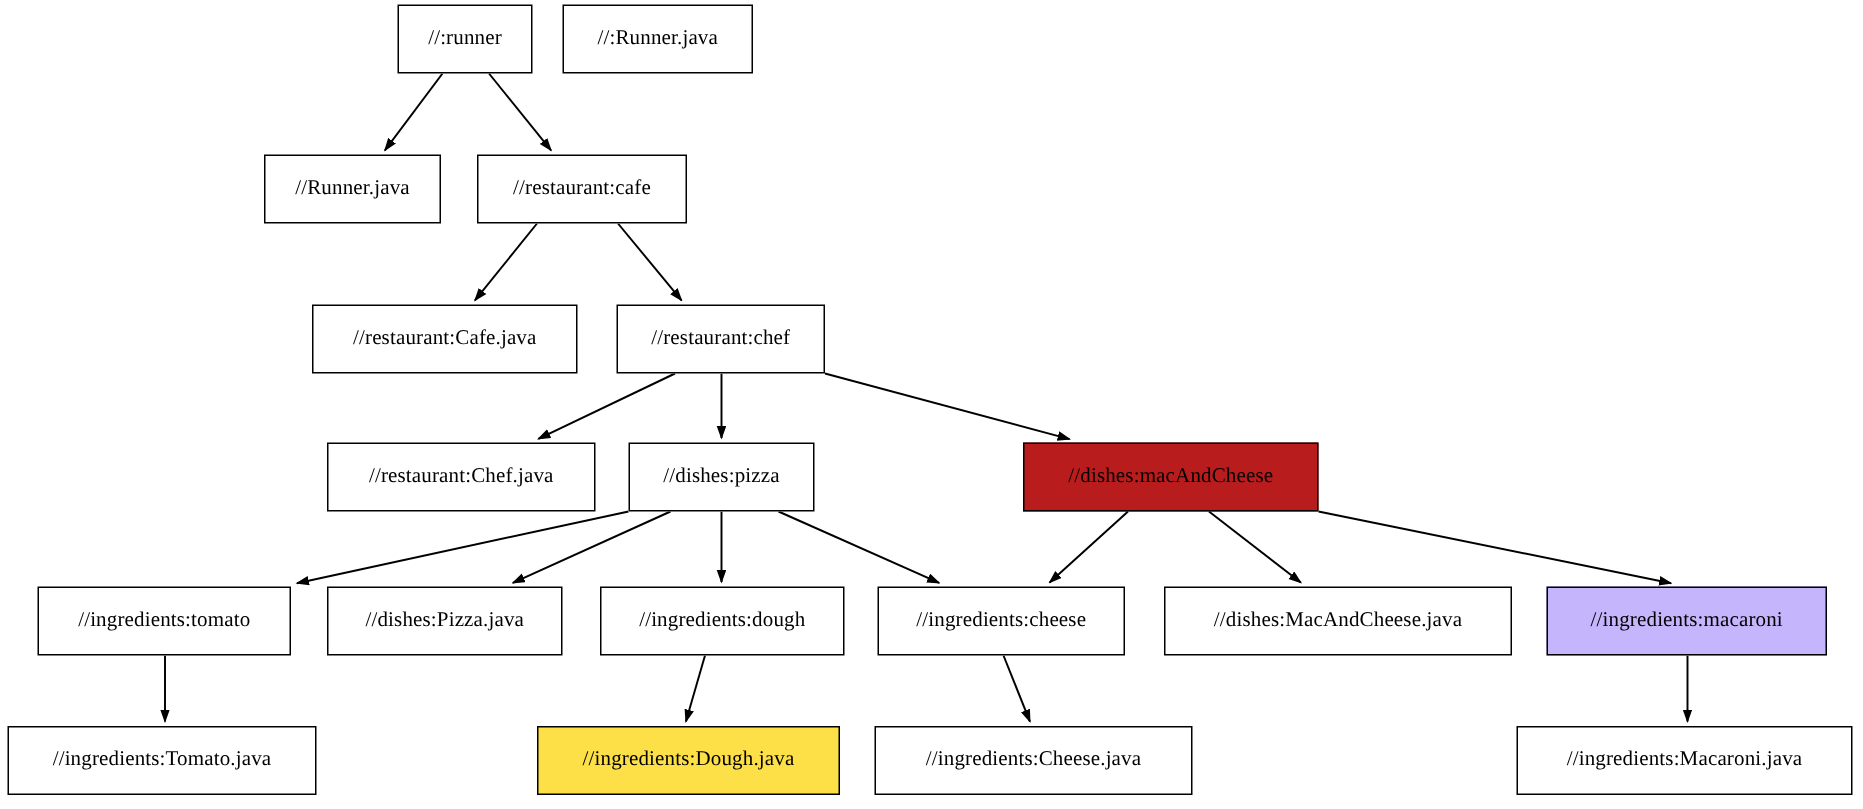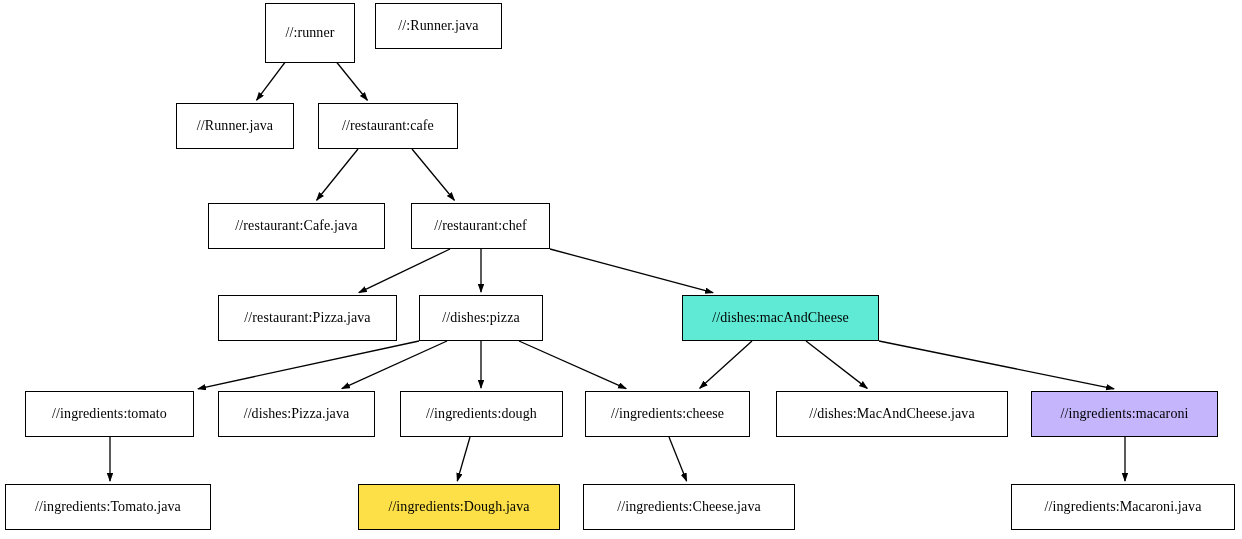--- a/index.html
+++ b/index.html
@@ -69,45 +69,45 @@
         <line x1="806" y1="341" x2="867.2092762923861" y2="388.3878268070086" stroke="#000000" stroke-width="1.3" marker-end="url(#arrowhead)"></line>
         <line x1="879" y1="341" x2="1114.0200633377258" y2="388.800690848351" stroke="#000000" stroke-width="1.3" marker-end="url(#arrowhead)"></line>
         <line x1="110" y1="437" x2="110" y2="481" stroke="#000000" stroke-width="1.3" marker-end="url(#arrowhead)"></line>
         <line x1="470" y1="437" x2="457.2775396528208" y2="481.0392858171589" stroke="#000000" stroke-width="1.3" marker-end="url(#arrowhead)"></line>
         <line x1="669" y1="437" x2="686.628609323646" y2="481.07152330911475" stroke="#000000" stroke-width="1.3" marker-end="url(#arrowhead)"></line>
         <line x1="1125" y1="437" x2="1125" y2="481" stroke="#000000" stroke-width="1.3" marker-end="url(#arrowhead)"></line>
       </g>
   </svg>
 
   <div id="nodes-group">
-      <div class="node" style="left: 265px; top: 3px; width: 90px; height: 60px; border-color: rgb(0, 0, 0); background: rgb(255, 255, 255);">
+      <div class="node" style="left: 265px; top: 3px; width: 90px; height: 46px; border-color: rgb(0, 0, 0); background: rgb(255, 255, 255);">
         <span class="node-label" style="color: rgb(0, 0, 0);">//:runner</span>
       </div>
       <div class="node" style="left: 375px; top: 3px; width: 127px; height: 46px; border-color: rgb(0, 0, 0); background: rgb(255, 255, 255);">
         <span class="node-label" style="color: rgb(0, 0, 0);">//:Runner.java</span>
       </div>
       <div class="node" style="left: 176px; top: 103px; width: 118px; height: 46px; border-color: rgb(0, 0, 0); background: rgb(255, 255, 255);">
         <span class="node-label" style="color: rgb(0, 0, 0);">//Runner.java</span>
       </div>
       <div class="node" style="left: 318px; top: 103px; width: 140px; height: 46px; border-color: rgb(0, 0, 0); background: rgb(255, 255, 255);">
         <span class="node-label" style="color: rgb(0, 0, 0);">//restaurant:cafe</span>
       </div>
       <div class="node" style="left: 208px; top: 203px; width: 177px; height: 46px; border-color: rgb(0, 0, 0); background: rgb(255, 255, 255);">
         <span class="node-label" style="color: rgb(0, 0, 0);">//restaurant:Cafe.java</span>
       </div>
       <div class="node" style="left: 411px; top: 203px; width: 139px; height: 46px; border-color: rgb(0, 0, 0); background: rgb(255, 255, 255);">
         <span class="node-label" style="color: rgb(0, 0, 0);">//restaurant:chef</span>
       </div>
       <div class="node" style="left: 218px; top: 295px; width: 179px; height: 46px; border-color: rgb(0, 0, 0); background: rgb(255, 255, 255);">
-        <span class="node-label" style="color: rgb(0, 0, 0);">//restaurant:Pizza.java</span>
+        <span class="node-label" style="color: rgb(0, 0, 0);">//restaurant:Chef.java</span>
       </div>
       <div class="node" style="left: 419px; top: 295px; width: 124px; height: 46px; border-color: rgb(0, 0, 0); background: rgb(255, 255, 255);">
         <span class="node-label" style="color: rgb(0, 0, 0);">//dishes:pizza</span>
       </div>
-      <div class="node" style="left: 682px; top: 295px; width: 197px; height: 46px; border-color: rgb(0, 0, 0); background: #5eead4; text-align: center;">
+      <div class="node" style="left: 682px; top: 295px; width: 197px; height: 46px; border-color: rgb(0, 0, 0); background: #b91c1c; text-align: center;">
         <span class="node-label" style="color: rgb(0, 0, 0);">//dishes:macAndCheese</span>
       </div>
       <div class="node" style="left: 25px; top: 391px; width: 169px; height: 46px; border-color: rgb(0, 0, 0); background: rgb(255, 255, 255);">
         <span class="node-label" style="color: rgb(0, 0, 0);">//ingredients:tomato</span>
       </div>
       <div class="node" style="left: 218px; top: 391px; width: 157px; height: 46px; border-color: rgb(0, 0, 0); background: rgb(255, 255, 255);">
         <span class="node-label" style="color: rgb(0, 0, 0);">//dishes:Pizza.java</span>
       </div>
       <div class="node" style="left: 400px; top: 391px; width: 163px; height: 46px; border-color: rgb(0, 0, 0); background: rgb(255, 255, 255);">
         <span class="node-label" style="color: rgb(0, 0, 0);">//ingredients:dough</span>

